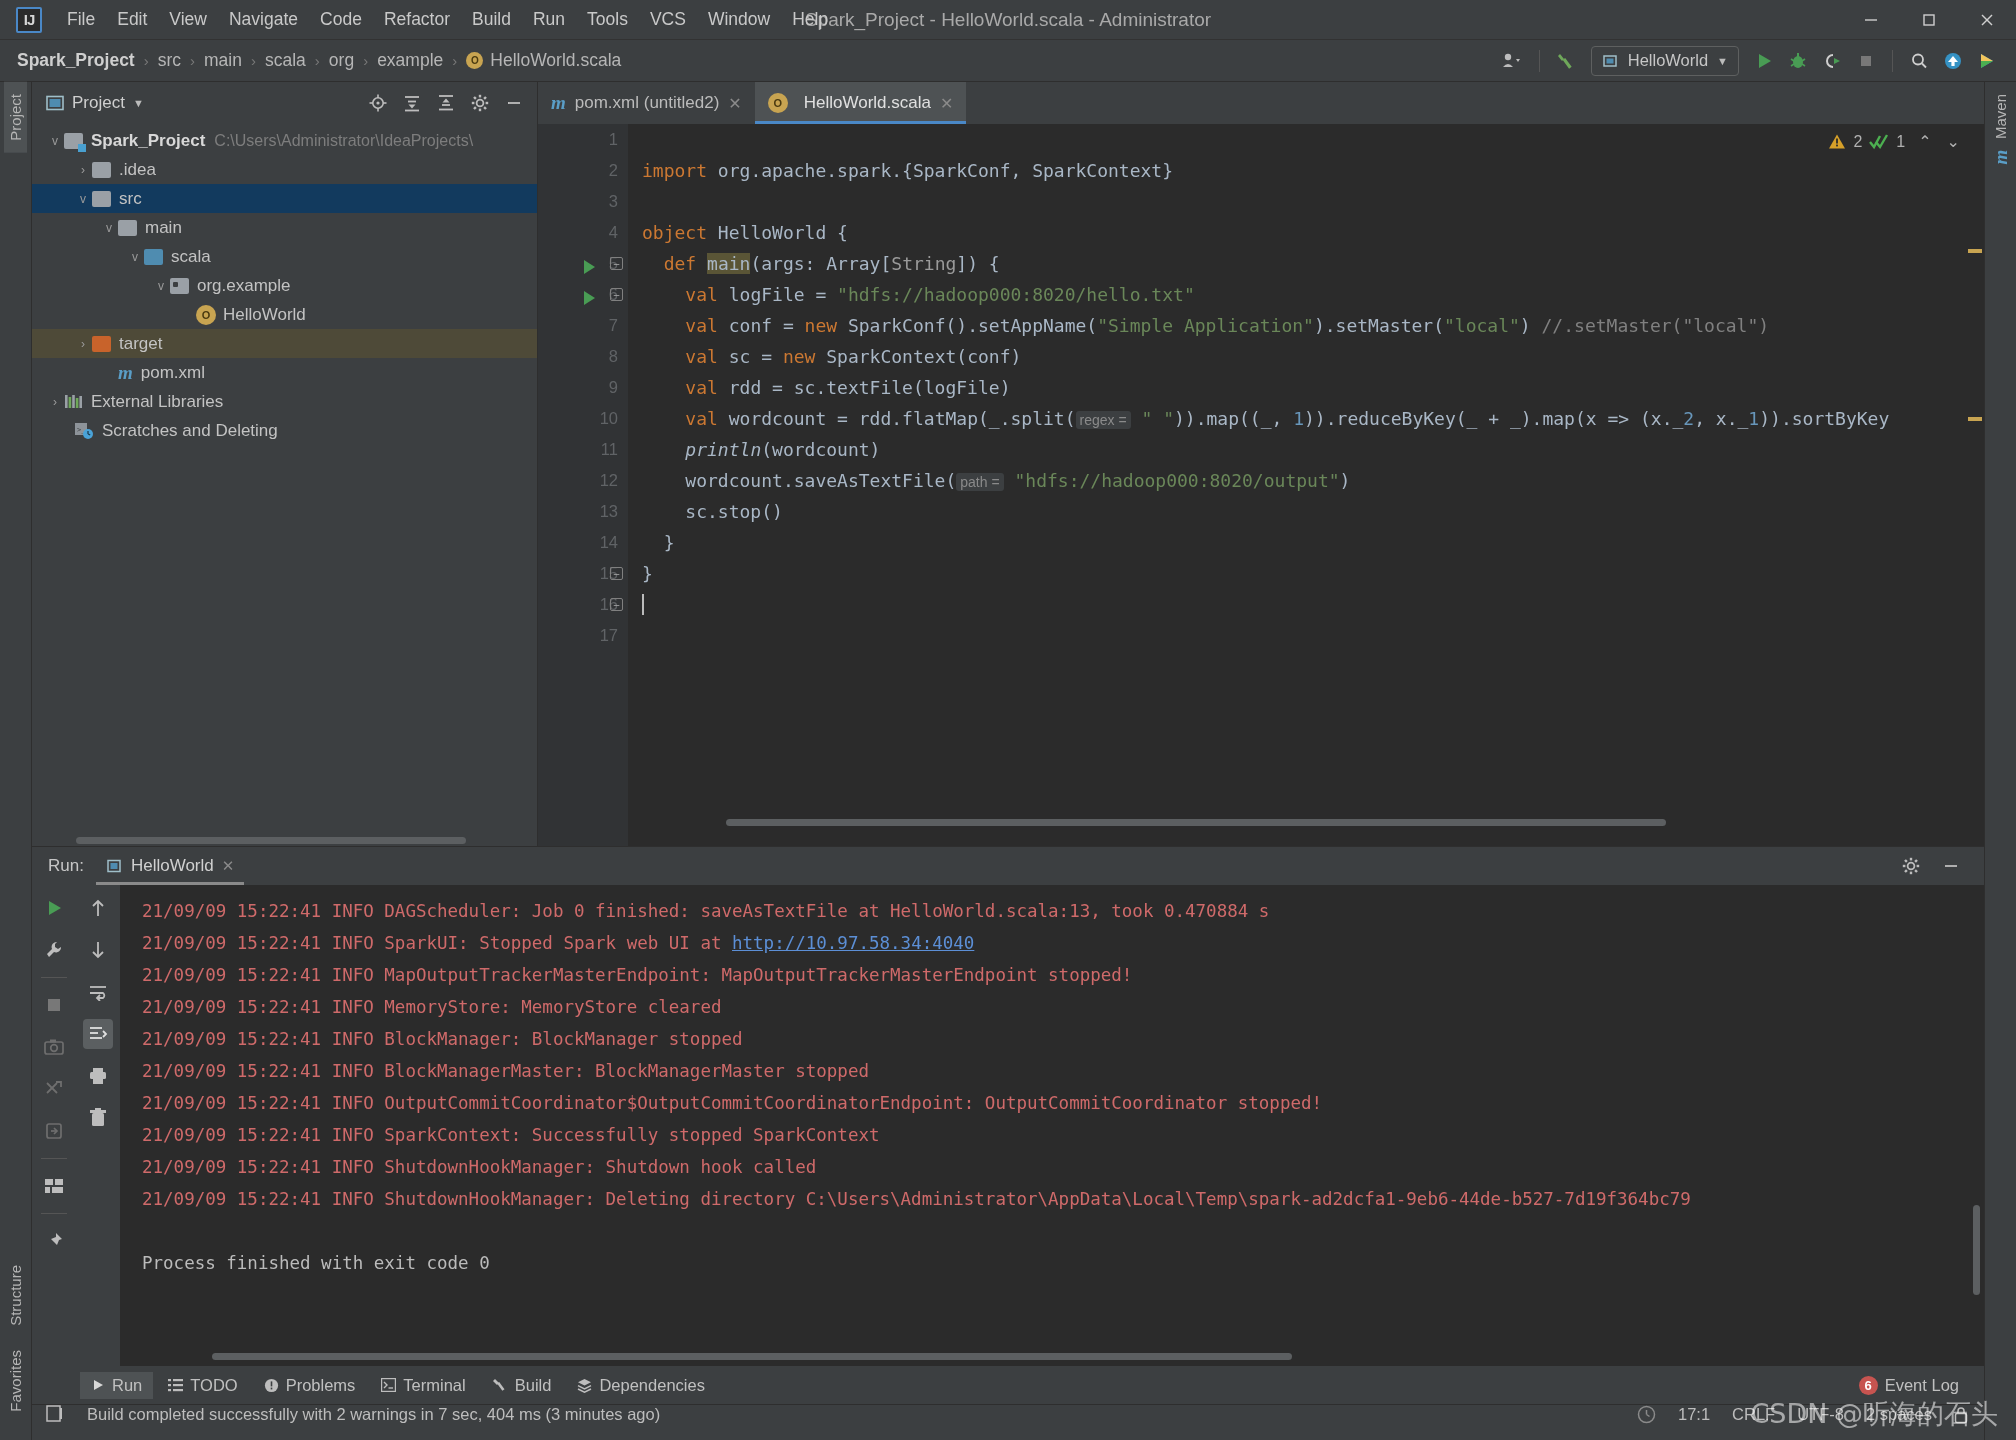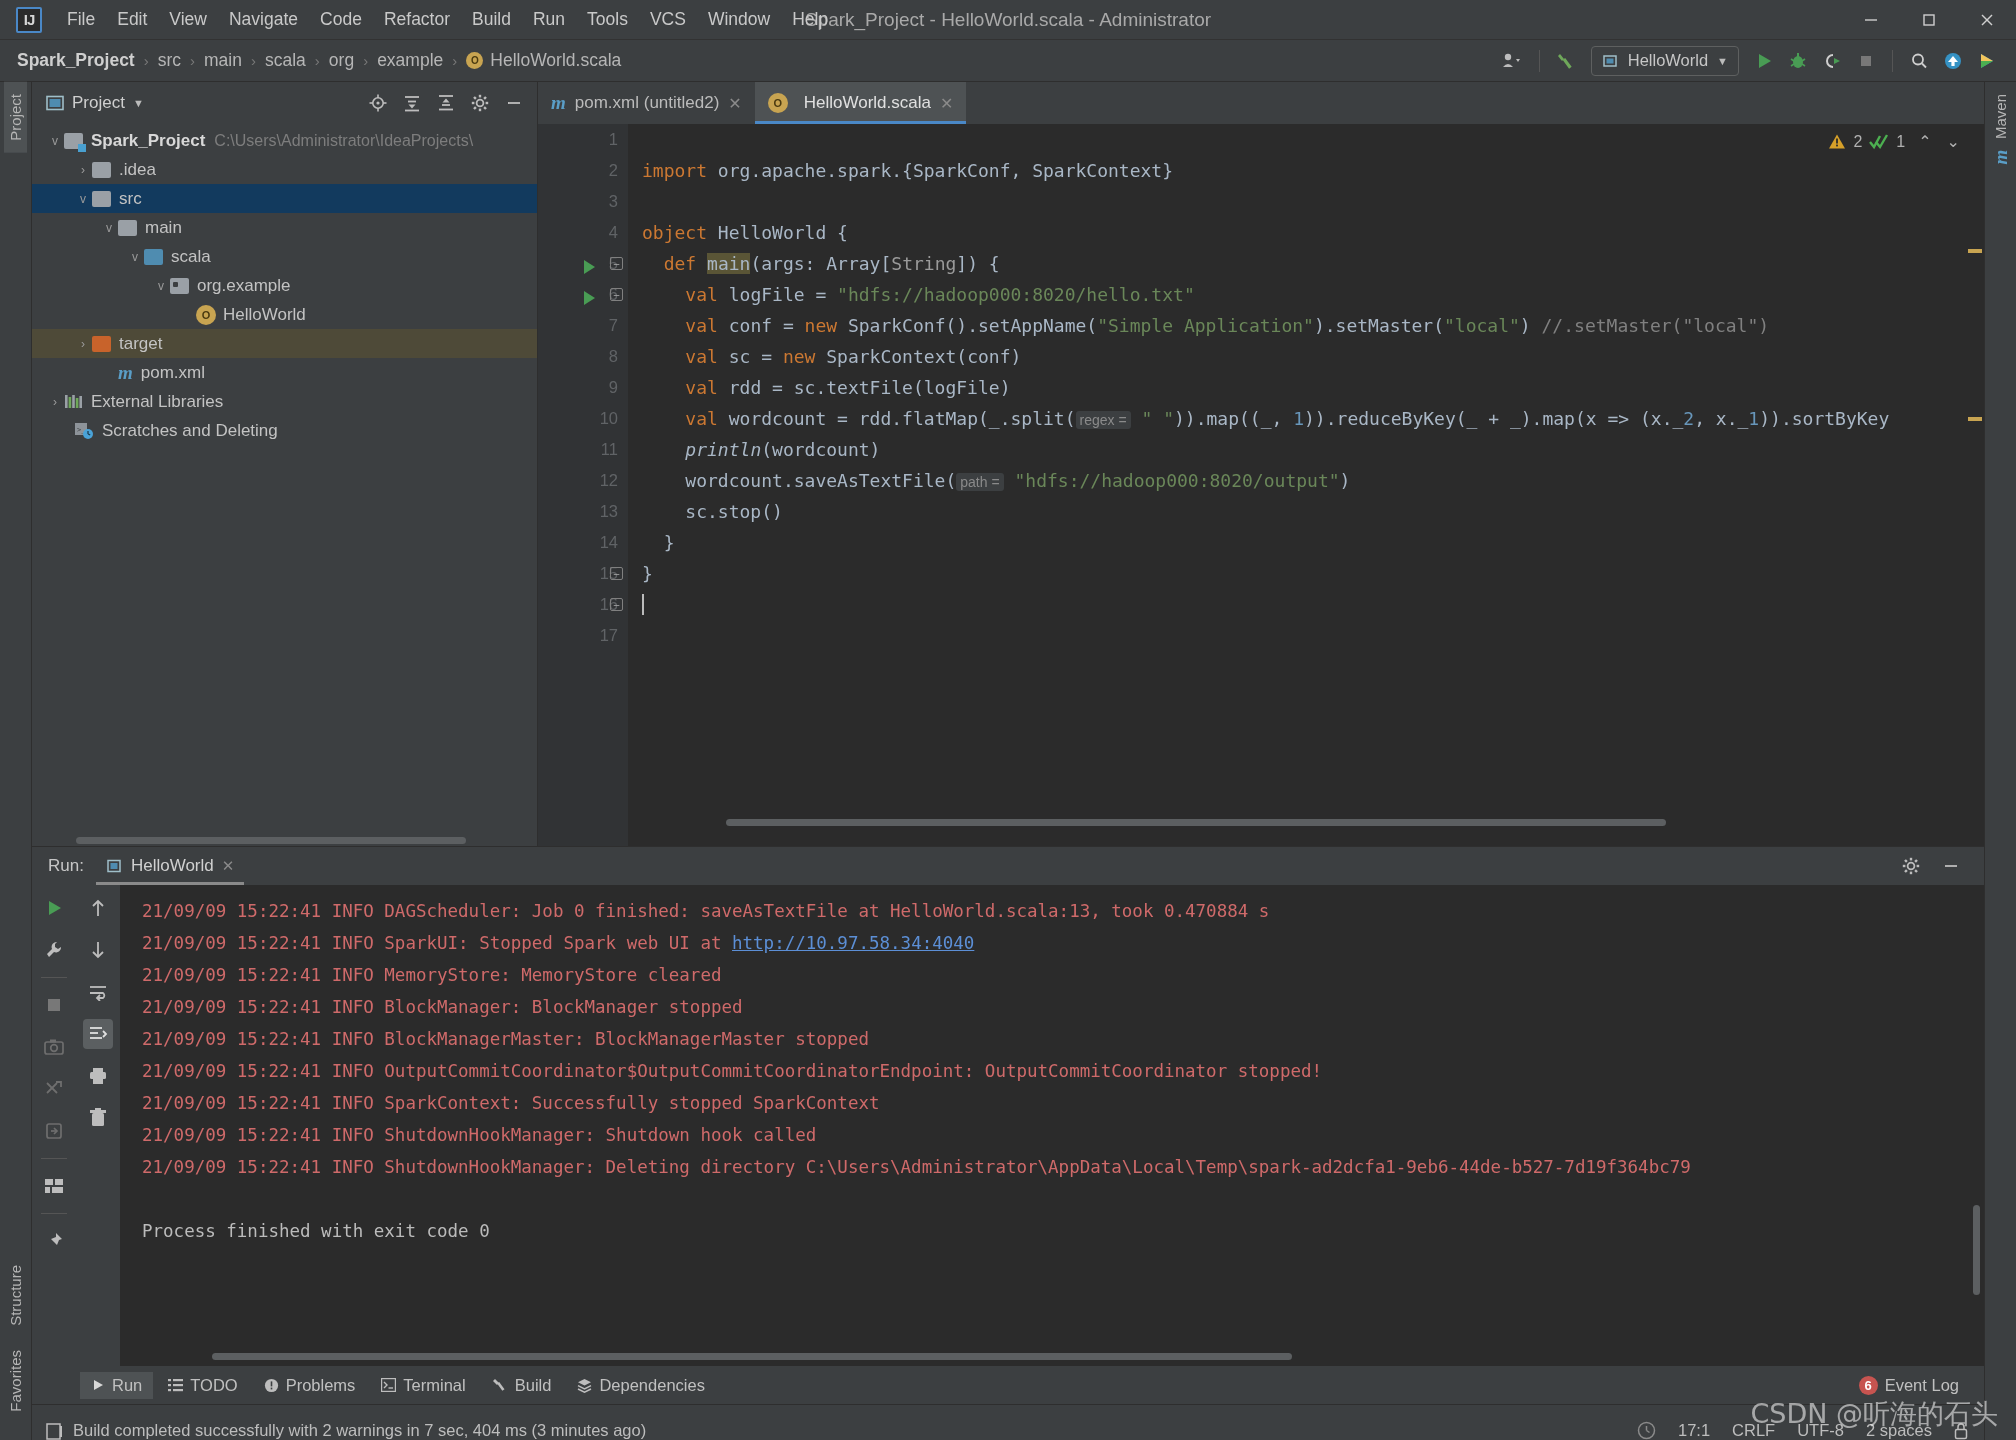--- a/index.html
+++ b/index.html
@@ -168,22 +168,22 @@
   .tool{ display:flex; align-items:center; gap:7px; padding:4px 11px; font-size:16.5px;
          color:#c0c0c0;}
   .tool.active{ background:#4e5254;}
   #toolstrip .right{ margin-left:auto; display:flex; align-items:center; gap:9px;
                      padding-right:14px;}
   .evbadge{ width:19px;height:19px;border-radius:50%;background:#c75450;color:#fff;
             font-size:13px;display:flex;align-items:center;justify-content:center;
             font-weight:bold;}
 
   
-  #status{ height:36px; flex:0 0 36px; background:#3c3f41; display:flex; align-items:flex-end;
-           padding-left:14px; gap:10px; font-size:16.5px; color:#bdbdbd;
+  #status{ height:36px; flex:0 0 36px; background:#3c3f41; display:flex; align-items:flex-start;
+           padding-left:14px; gap:24px; font-size:16.5px; color:#bdbdbd;
            border-top:1px solid #2e2e2e;}
   #status .right{ margin-left:auto; display:flex; align-items:center; gap:22px;
                   padding-right:16px;}
   #wm{ position:absolute; right:18px; bottom:8px; color:rgba(255,255,255,.55);
        font-size:27px; font-family:"DejaVu Sans",sans-serif; pointer-events:none;
        z-index:50;}
   svg{ display:block; }
 </style>
 </head>
 <body>
@@ -718,20 +718,21 @@
                 <rect x="3" y="5" width="12" height="13" rx="1.5" fill="#bdbdbd"></rect>
                 <rect x="1" y="2" width="16" height="3" fill="#bdbdbd"></rect>
                 <rect x="6" y="0" width="6" height="2.5" fill="#bdbdbd"></rect>
               </svg>
             </div>
           </div>
 
           <div id="console">
             <div class="log">21/09/09 15:22:41 INFO DAGScheduler: Job 0 finished: saveAsTextFile at HelloWorld.scala:13, took 0.470884 s</div>
             <div class="log"><span>21/09/09 15:22:41 INFO SparkUI: Stopped Spark web UI at </span><a href="#">http://10.97.58.34:4040</a></div>
+            <div class="log">21/09/09 15:22:41 INFO MapOutputTrackerMasterEndpoint: MapOutputTrackerMasterEndpoint stopped!</div>
             <div class="log">21/09/09 15:22:41 INFO MemoryStore: MemoryStore cleared</div>
             <div class="log">21/09/09 15:22:41 INFO BlockManager: BlockManager stopped</div>
             <div class="log">21/09/09 15:22:41 INFO BlockManagerMaster: BlockManagerMaster stopped</div>
             <div class="log">21/09/09 15:22:41 INFO OutputCommitCoordinator$OutputCommitCoordinatorEndpoint: OutputCommitCoordinator stopped!</div>
             <div class="log">21/09/09 15:22:41 INFO SparkContext: Successfully stopped SparkContext</div>
             <div class="log">21/09/09 15:22:41 INFO ShutdownHookManager: Shutdown hook called</div>
             <div class="log">21/09/09 15:22:41 INFO ShutdownHookManager: Deleting directory C:\Users\Administrator\AppData\Local\Temp\spark-ad2dcfa1-9eb6-44de-b527-7d19f364bc79</div>
             <div class="log">&nbsp;</div>
             <div class="log out">Process finished with exit code 0</div>
             <div id="console-vscroll"></div>

